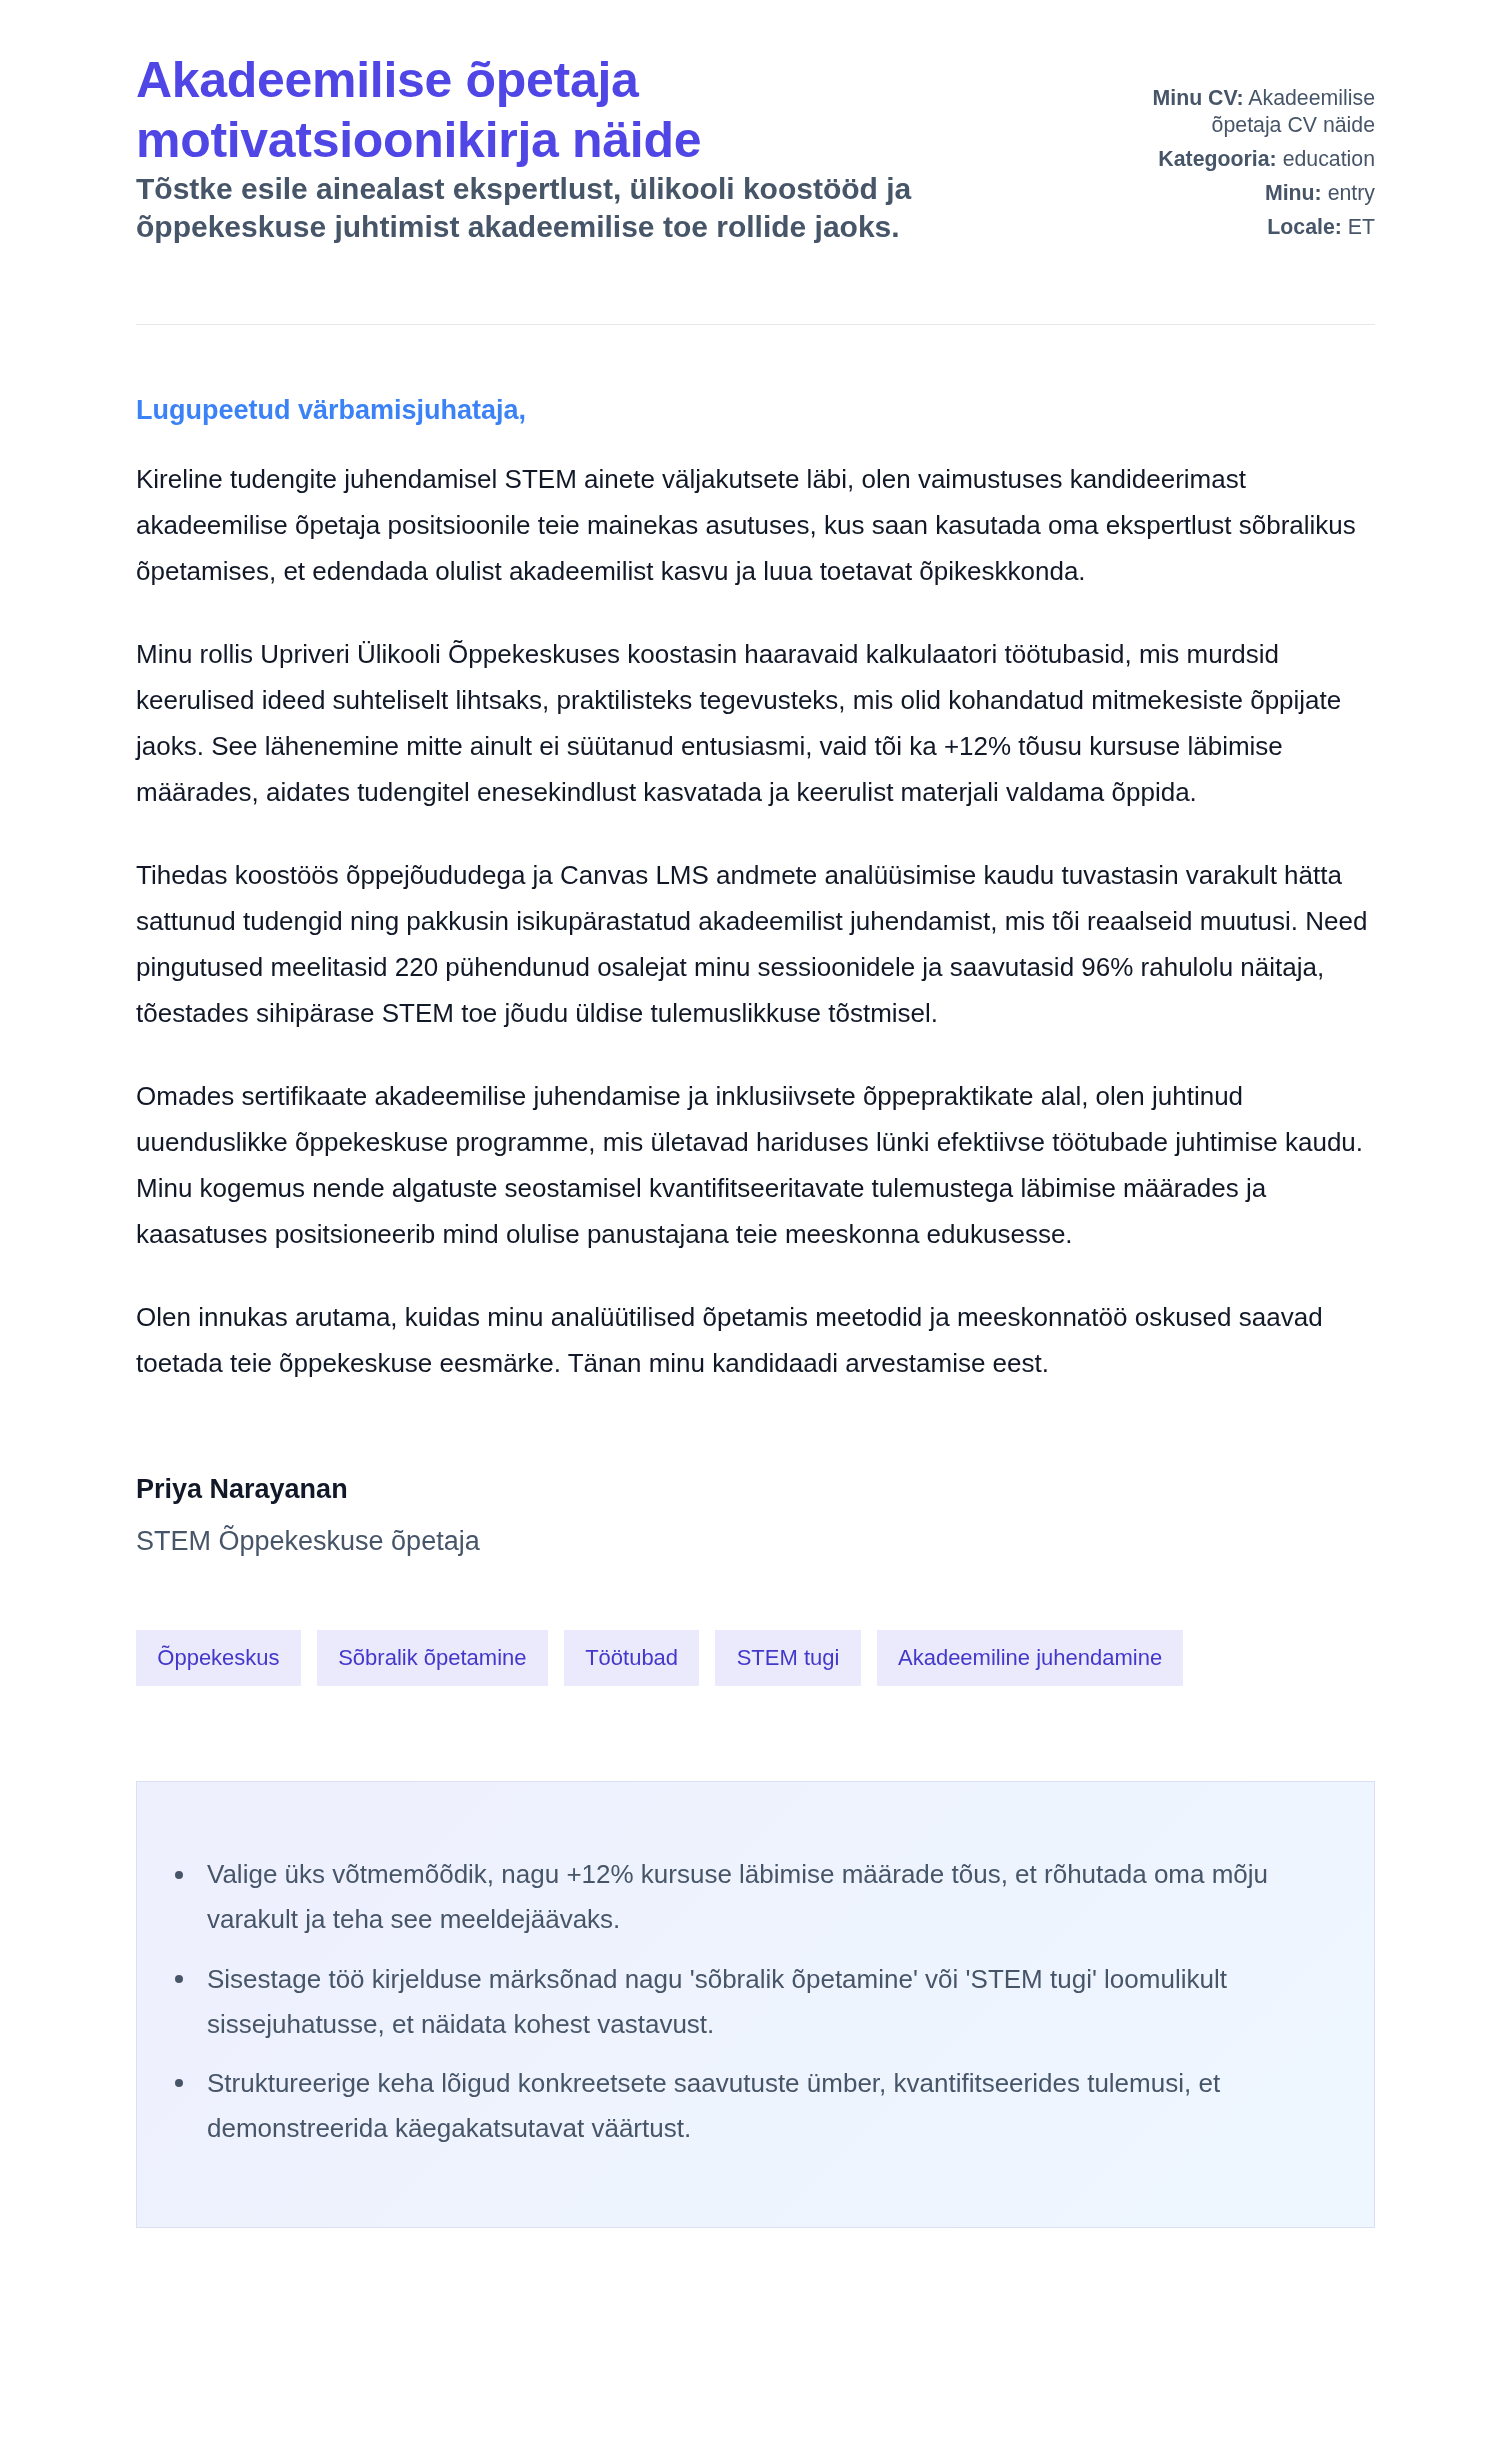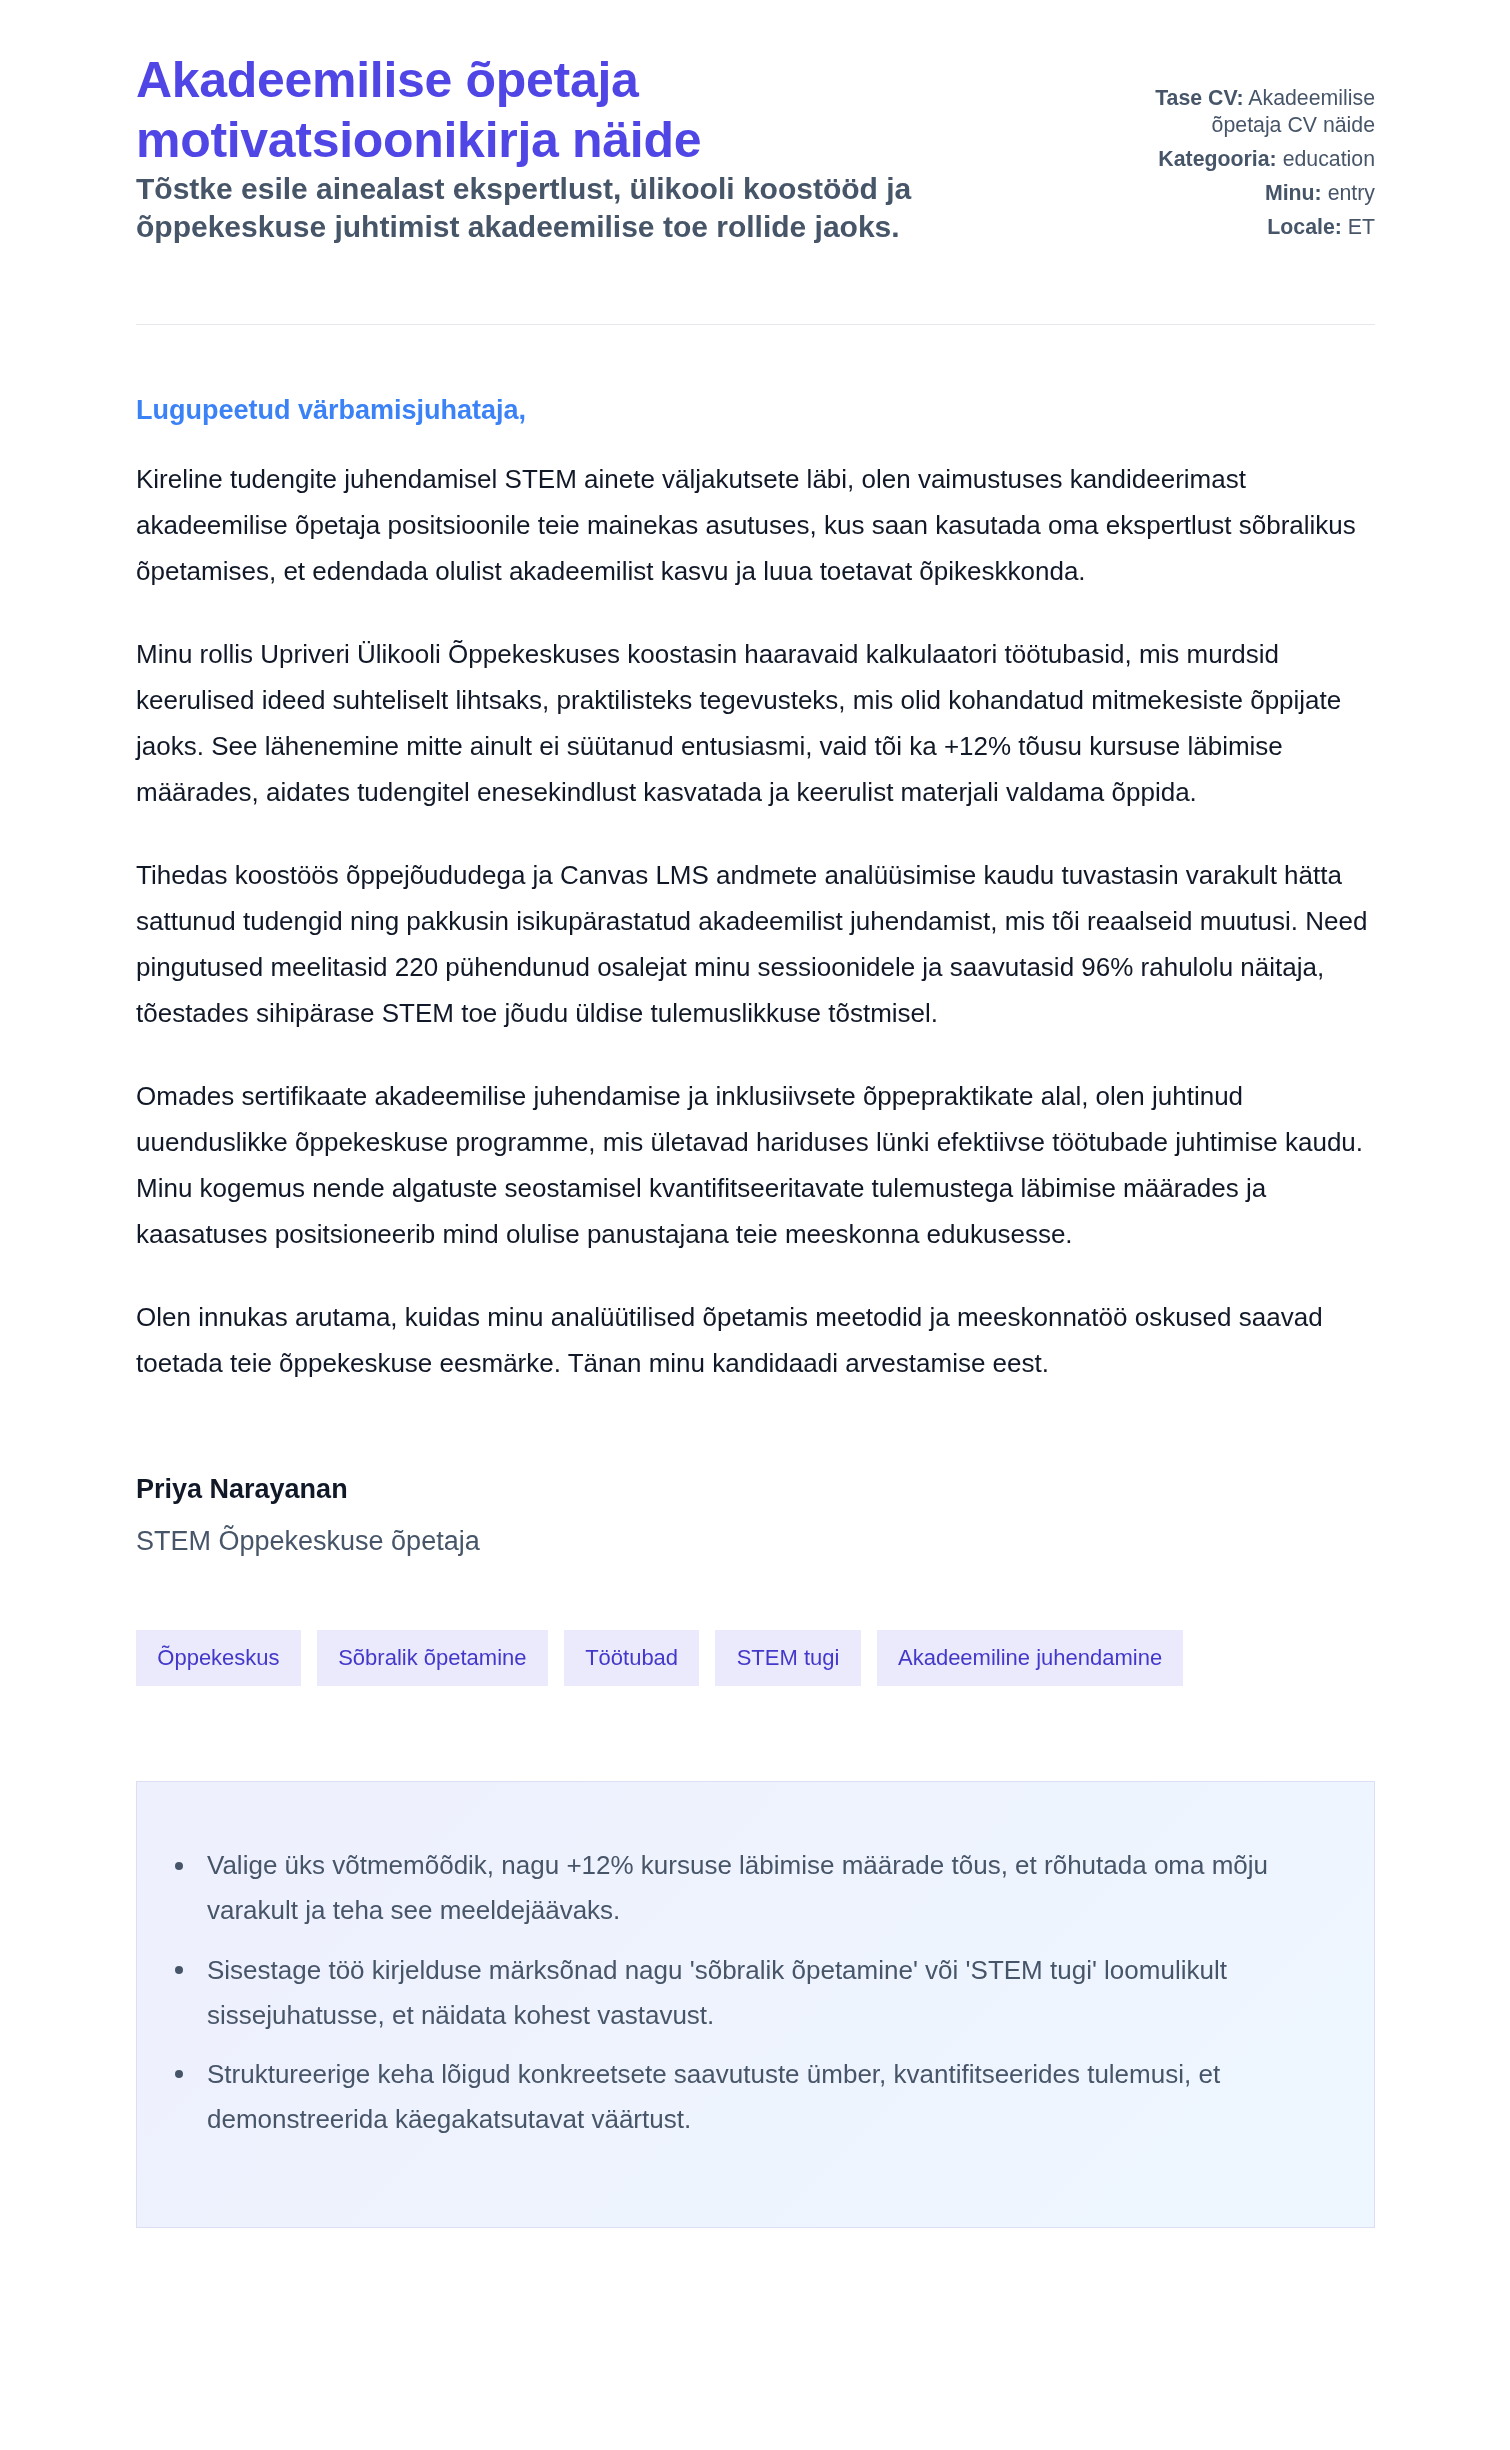--- a/index.html
+++ b/index.html
@@ -101,21 +101,21 @@
     padding: 41px 36px 36px 36px;
     height: 447px;
   }
   .callout-title {
     font-size: 28.4px;
     font-weight: 700;
     color: #4f46e5;
     line-height: 36px;
   }
   .callout ul {
-    margin-top: 20px;
+    margin-top: 29px;
     padding-left: 34px;
     list-style: none;
   }
   .callout li {
     position: relative;
     font-size: 26px;
     line-height: 45px;
     color: #475569;
     margin-bottom: 14.2px;
   }
@@ -133,21 +133,21 @@
 <body>
 
 <div class="page">
 
   <header class="header">
     <h1 class="title">Akadeemilise õpetaja motivatsioonikirja näide</h1>
     <h2 class="subtitle">Tõstke esile ainealast ekspertlust, ülikooli koostööd ja õppekeskuse juhtimist akadeemilise toe rollide jaoks.</h2>
 
     <div class="meta">
       <div class="row">
-        <span class="k">Tase CV:</span>
+        <span class="k">Minu CV:</span>
         <span class="v">Akadeemilise õpetaja CV näide</span>
       </div>
       <div class="row">
         <span class="k">Kategooria:</span>
         <span class="v">education</span>
       </div>
       <div class="row">
         <span class="k">Minu:</span>
         <span class="v">entry</span>
       </div>

